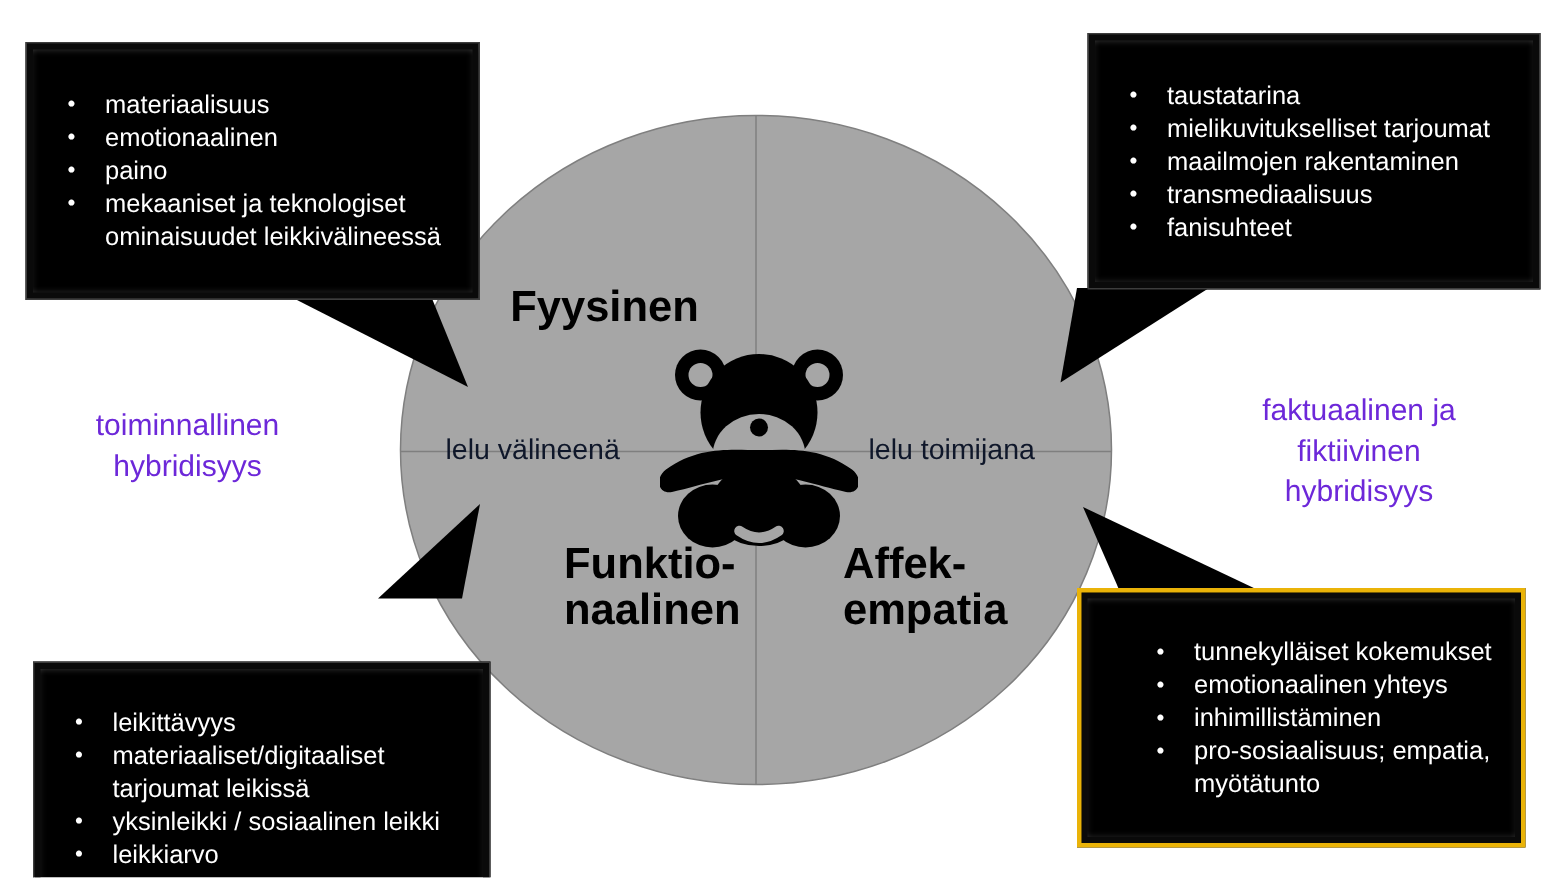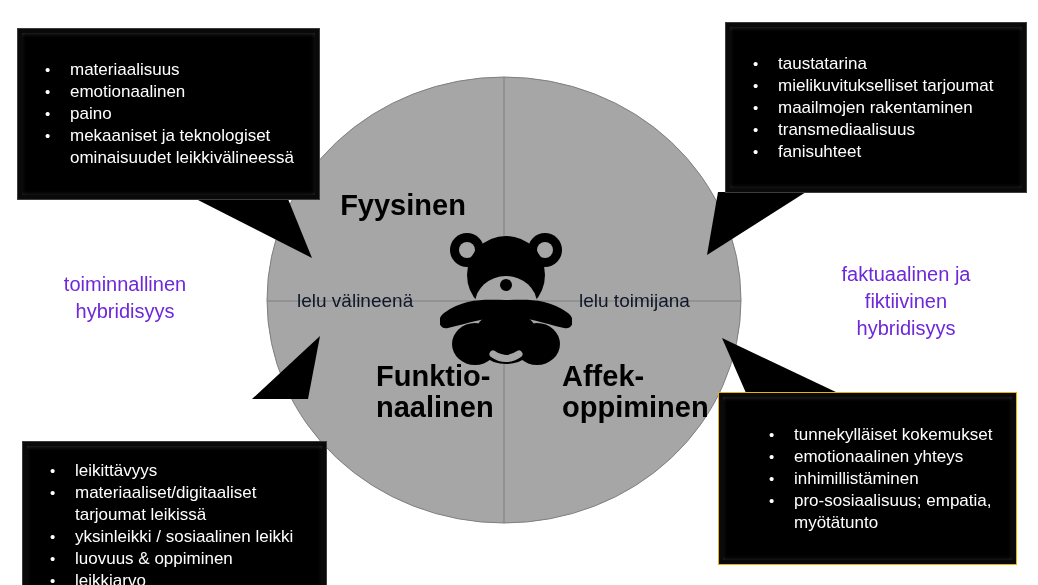--- a/index.html
+++ b/index.html
@@ -12,21 +12,21 @@
     position:absolute;z-index:2;background:#000000;color:#ffffff;
     display:flex;align-items:center;box-sizing:border-box;
     border:1px solid #3d3d3d;
     box-shadow: inset 0 0 0 4px #0a0a0a,
                 inset 0 6px 5px -2px rgba(255,255,255,0.22),
                 inset 0 -6px 5px -2px rgba(255,255,255,0.16),
                 inset 6px 0 5px -2px rgba(255,255,255,0.10),
                 inset -6px 0 5px -2px rgba(255,255,255,0.10);
     padding:10px 12px 10px 18px;
   }
-  .callout.accent{border:1px solid #eab308;padding-left:41px;}
+  .callout.accent{border:3px solid #eab308;padding-left:41px;}
   .callout ul{list-style:none;margin:0;padding:0;font-size:17px;line-height:22px;}
   .callout li{position:relative;padding-left:34px;}
   .callout li::before{content:"\2022";position:absolute;left:9px;font-size:15px;}
   .quad-label{
     position:absolute;z-index:2;color:#000000;font-weight:700;font-size:29px;
     line-height:31px;white-space:pre-line;
   }
   .centered{transform:translateX(-50%);text-align:center;}
   .axis-label{position:absolute;z-index:2;color:#0f172a;font-size:19px;white-space:nowrap;}
   .side-label{
@@ -70,42 +70,41 @@
         <li>transmediaalisuus</li>
         <li>fanisuhteet</li>
       </ul>
   </div>
 
   <div class="callout" style="left:22px;top:398px;width:305px;height:170px;margin-top:43px;">
     <ul>
         <li>leikittävyys</li>
         <li>materiaaliset/digitaaliset tarjoumat leikissä</li>
         <li>yksinleikki / sosiaalinen leikki</li>
-        <li>luovuus &amp; oppiminen</li>
         <li>leikkiarvo</li>
       </ul>
   </div>
 
   <div class="callout accent" style="left:718px;top:392px;width:299px;height:173px;">
     <ul>
         <li>tunnekylläiset kokemukset</li>
         <li>emotionaalinen yhteys</li>
         <li>inhimillistäminen</li>
         <li>pro-sosiaalisuus; empatia, myötätunto</li>
       </ul>
   </div>
 
   <div class="quad-label centered" style="left:403px;top:190px;">Fyysinen</div>
 
 
   <div class="quad-label" style="left:342px;top:361px;margin-left:34px;">Funktio-
 naalinen</div>
 
   <div class="quad-label" style="left:562px;top:361px;">Affek-
-oppiminen</div>
+empatia</div>
 
   <div class="axis-label" style="left:297px;top:290px;">lelu välineenä</div>
 
   <div class="axis-label" style="left:579px;top:290px;">lelu toimijana</div>
 
   <div class="side-label centered" style="left:125px;top:271px;">toiminnallinen
 hybridisyys</div>
 
   <div class="side-label centered" style="left:906px;top:261px;">faktuaalinen ja
 fiktiivinen hybridisyys</div>

